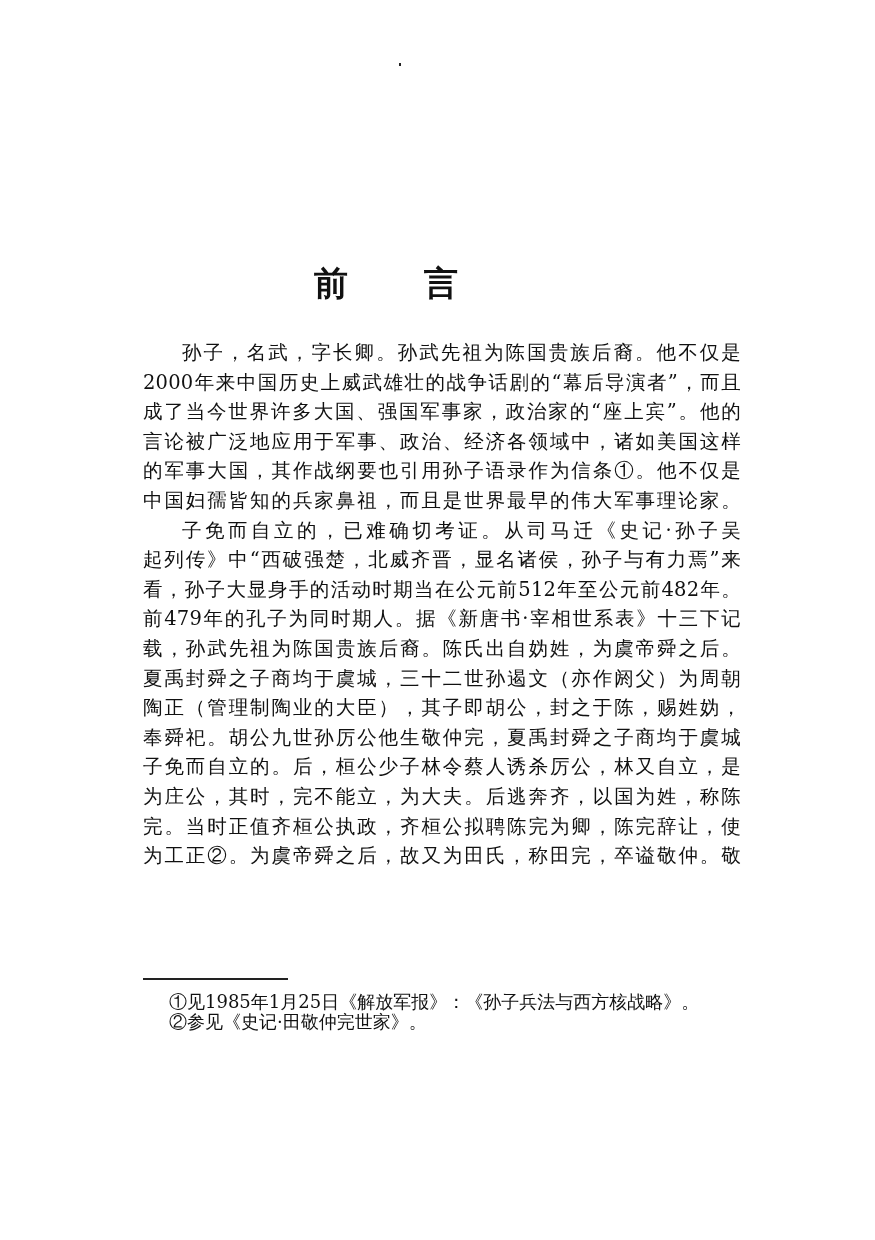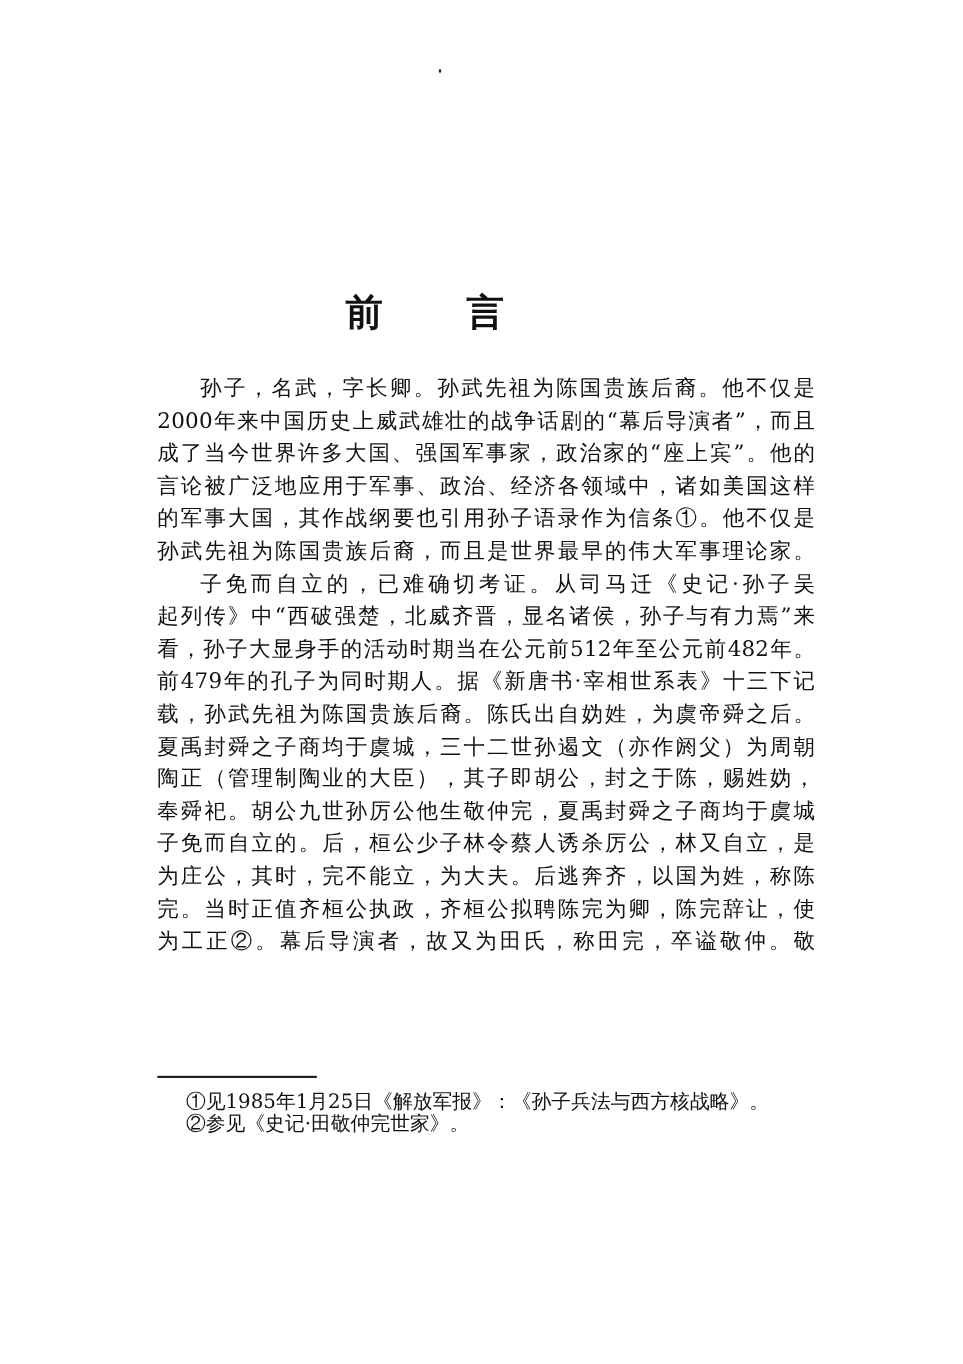--- a/index.html
+++ b/index.html
@@ -85,35 +85,35 @@
   <span>前</span><span>言</span>
 </h1>
 
 <div class="body-text">
   <div class="paragraph">
     <div class="line indent">孙子，名武，字长卿。孙武先祖为陈国贵族后裔。他不仅是</div>
     <div class="line">2000年来中国历史上威武雄壮的战争话剧的“幕后导演者”，而且</div>
     <div class="line">成了当今世界许多大国、强国军事家，政治家的“座上宾”。他的</div>
     <div class="line">言论被广泛地应用于军事、政治、经济各领域中，诸如美国这样</div>
     <div class="line">的军事大国，其作战纲要也引用孙子语录作为信条①。他不仅是</div>
-    <div class="line">孙武先祖为陈国贵族后裔，而且是世界最早的伟大军事理论家。</div>
+    <div class="line">中国妇孺皆知的兵家鼻祖，而且是世界最早的伟大军事理论家。</div>
   </div>
   <div class="paragraph">
     <div class="line indent">子免而自立的，已难确切考证。从司马迁《史记·孙子吴</div>
     <div class="line">起列传》中“西破强楚，北威齐晋，显名诸侯，孙子与有力焉”来</div>
     <div class="line">看，孙子大显身手的活动时期当在公元前512年至公元前482年。</div>
     <div class="line">前479年的孔子为同时期人。据《新唐书·宰相世系表》十三下记</div>
     <div class="line">载，孙武先祖为陈国贵族后裔。陈氏出自妫姓，为虞帝舜之后。</div>
     <div class="line">夏禹封舜之子商均于虞城，三十二世孙遏文（亦作阏父）为周朝</div>
     <div class="line">陶正（管理制陶业的大臣），其子即胡公，封之于陈，赐姓妫，</div>
     <div class="line">奉舜祀。胡公九世孙厉公他生敬仲完，夏禹封舜之子商均于虞城</div>
     <div class="line">子免而自立的。后，桓公少子林令蔡人诱杀厉公，林又自立，是</div>
     <div class="line">为庄公，其时，完不能立，为大夫。后逃奔齐，以国为姓，称陈</div>
     <div class="line">完。当时正值齐桓公执政，齐桓公拟聘陈完为卿，陈完辞让，使</div>
-    <div class="line">为工正②。幕后导演者，故又为田氏，称田完，卒谥敬仲。敬</div>
+    <div class="line">为工正②。为虞帝舜之后，故又为田氏，称田完，卒谥敬仲。敬</div>
   </div>
 </div>
 
 <div class="rule"></div>
 
 <div class="footnotes">
   <div class="footnote">①见1985年1月25日《解放军报》：《孙子兵法与西方核战略》。</div>
   <div class="footnote">②参见《史记·田敬仲完世家》。</div>
 </div>
 

